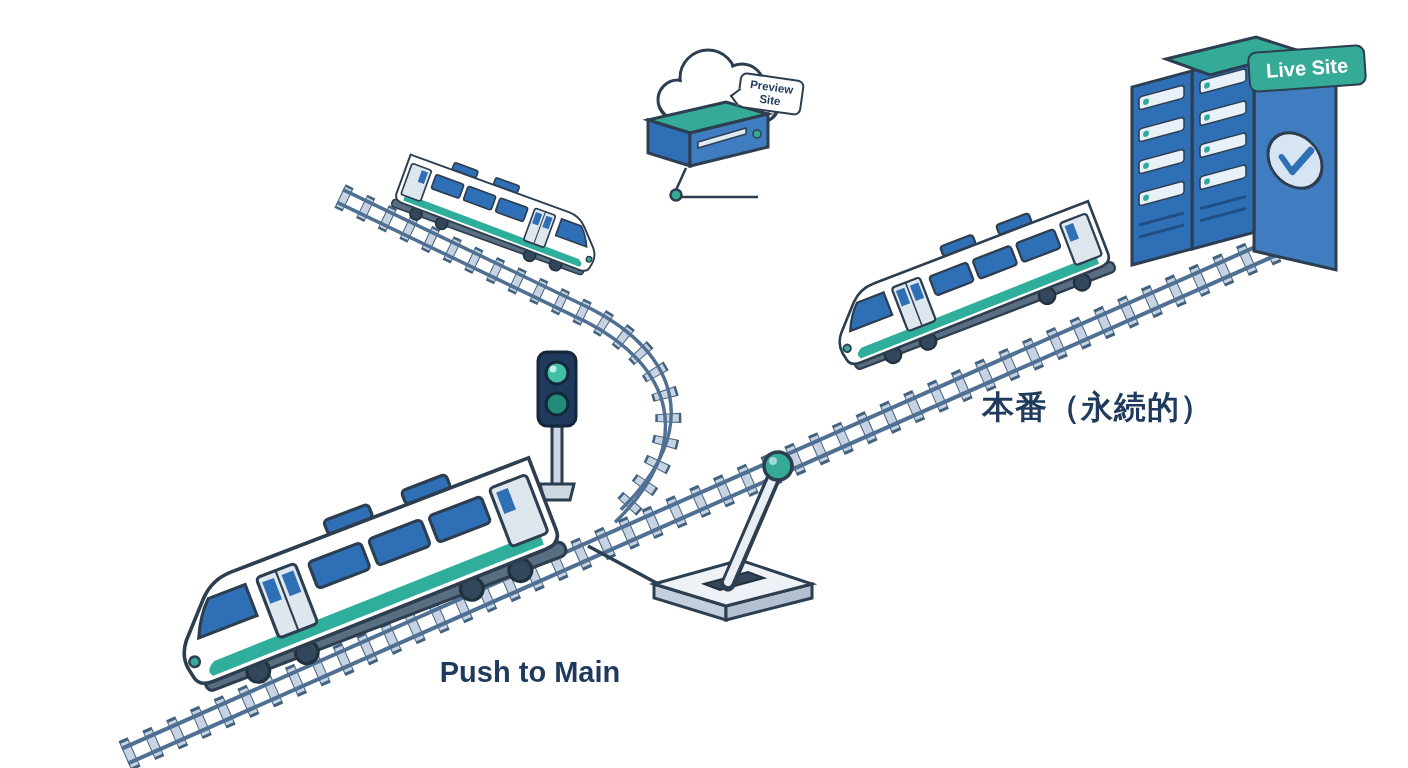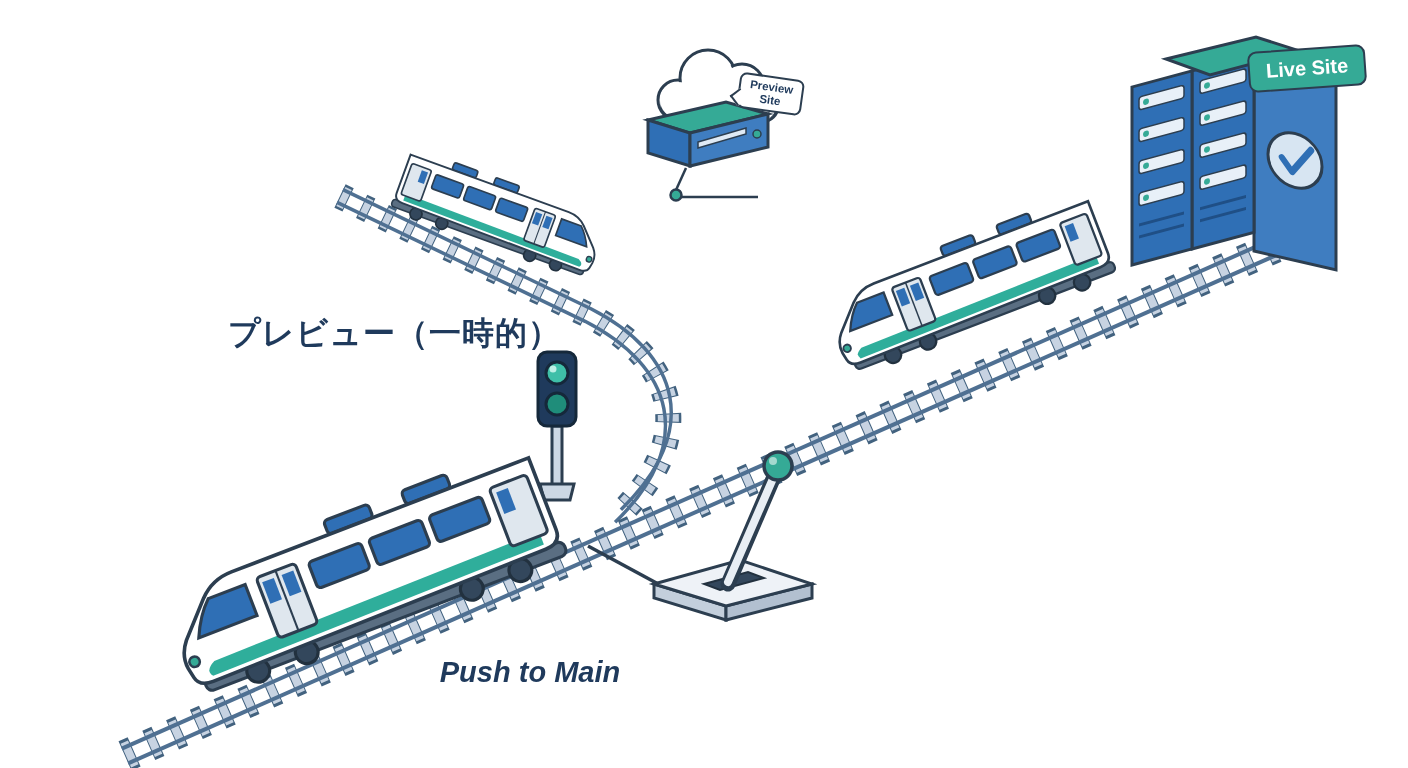--- a/index.html
+++ b/index.html
@@ -7,21 +7,21 @@
     position:relative;width:1408px;height:768px;background:#ffffff;
     overflow:hidden;font-family:"Liberation Sans",sans-serif;
   }
   svg.scene{position:absolute;left:0;top:0;width:1408px;height:768px;}
   .label{
     position:absolute;font-weight:700;color:#1f3a5c;
     font-family:"Liberation Sans",sans-serif;white-space:nowrap;
   }
   #preview-label{left:228px;top:312px;font-size:32px;letter-spacing:1px;}
   #production-label{left:982px;top:386px;font-size:32px;letter-spacing:1px;}
-  #trigger-label{left:390px;top:654px;width:280px;text-align:center;font-size:29px;line-height:1.3;white-space:normal;font-style:italic;}
+  #trigger-label{left:390px;top:654px;width:280px;text-align:center;font-size:29px;line-height:1.3;white-space:normal;}
   .bubble{
     position:absolute;left:738px;top:76px;background:#ffffff;
     border:2.5px solid #2c3e50;border-radius:7px;padding:3px 9px;
     font-size:11.5px;line-height:1.15;font-weight:700;color:#1f3a5c;
     text-align:center;transform:rotate(8deg);z-index:4;
   }
   .bubble::after{
     content:"";position:absolute;left:-7px;bottom:2px;width:11px;height:11px;
     background:#ffffff;border-left:2.5px solid #2c3e50;border-bottom:2.5px solid #2c3e50;
     transform:rotate(45deg);
@@ -179,18 +179,18 @@
     </g>
   </svg>
 
   <div class="bubble">
     <div>Preview</div>
     <div>Site</div>
   </div>
 
   <div class="live-badge">Live Site</div>
 
-  <div class="label" id="preview-label">プレビュー（一時的）</div>
+  <div class="label" id="production-label">本番（永続的）</div>
   <div class="label" id="trigger-label">
     <div>Push to Main</div>
   </div>
 
 </div>
 
 </body></html>

